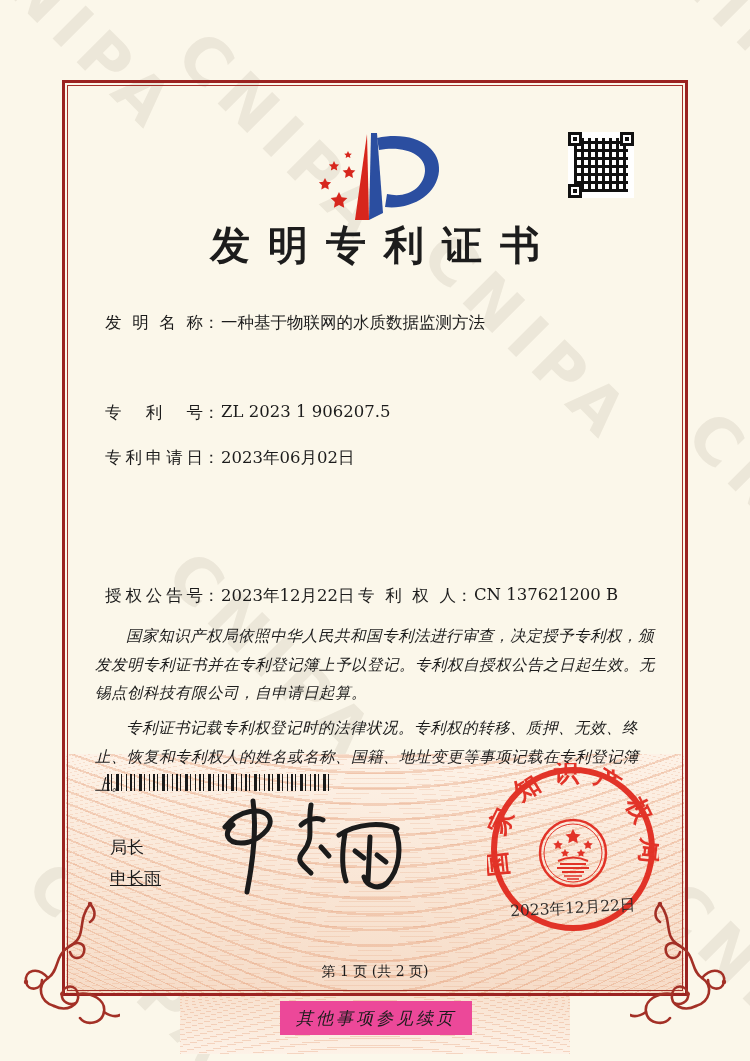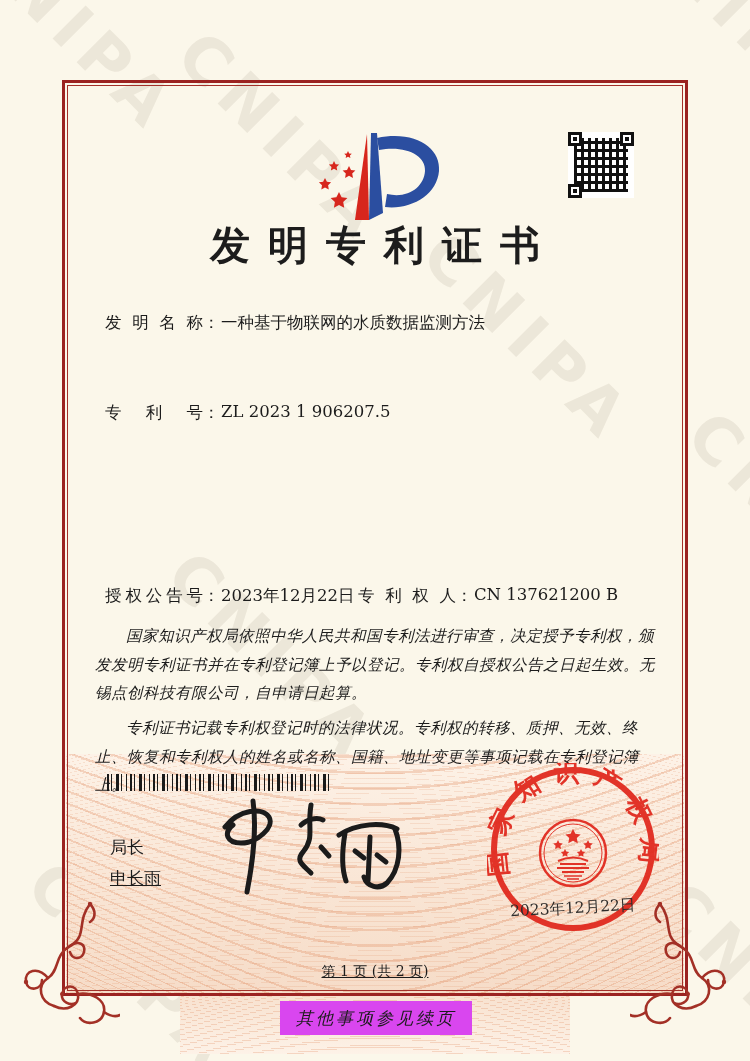--- a/index.html
+++ b/index.html
@@ -82,22 +82,22 @@
 
   
   .seal{position:absolute;left:487px;top:763px;width:172px;height:172px;z-index:4;}
 
   
   .flourish{position:absolute;width:104px;height:134px;z-index:3;}
   .fl-left{left:16px;top:900px;}
   .fl-right{left:630px;top:900px;transform:scaleX(-1);}
 
   
-  .page-info{position:absolute;left:0;top:963px;width:100%;text-align:center;font-size:14px;z-index:3;text-decoration:underline;}
-  .cont-box{position:absolute;left:280px;top:1001px;width:192px;height:34px;background:#d946ef;
+  .page-info{position:absolute;left:0;top:963px;width:100%;text-align:center;font-size:14px;z-index:3;}
+  .cont-box{position:absolute;left:280px;top:1001px;width:192px;height:34px;background:#ec4899;
             z-index:3;display:flex;align-items:center;justify-content:center;}
   .cont-note{font-size:17px;font-style:italic;letter-spacing:3px;}
 </style>
 </head>
 <body>
 
 <div class="page">
 
   <span class="wm wm1">CNIPA</span>
   <span class="wm wm2">CNIPA</span>
@@ -136,20 +136,23 @@
     </g>
   </svg>
 
   <div class="title">发明专利证书</div>
 
   <div class="field-row r0">
     <span class="flabel">发明名称</span><span class="fcolon">：</span><span class="fvalue">一种基于物联网的水质数据监测方法</span>
   </div>
   <div class="field-row r2">
     <span class="flabel">专利号</span><span class="fcolon">：</span><span class="fvalue">ZL 2023 1 906207.5</span>
+  </div>
+  <div class="field-row r3">
+    <span class="flabel">专利申请日</span><span class="fcolon">：</span><span class="fvalue">2023年06月02日</span>
   </div>
   <div class="field-row r6">
     <span>
       <span class="flabel">授权公告号</span><span class="fcolon">：</span><span class="fvalue">2023年12月22日</span>
     </span>
     <span class="grp2">
       <span class="flabel">专利权人</span><span class="fcolon">：</span><span class="fvalue">CN 137621200 B</span>
     </span>
   </div>
 

